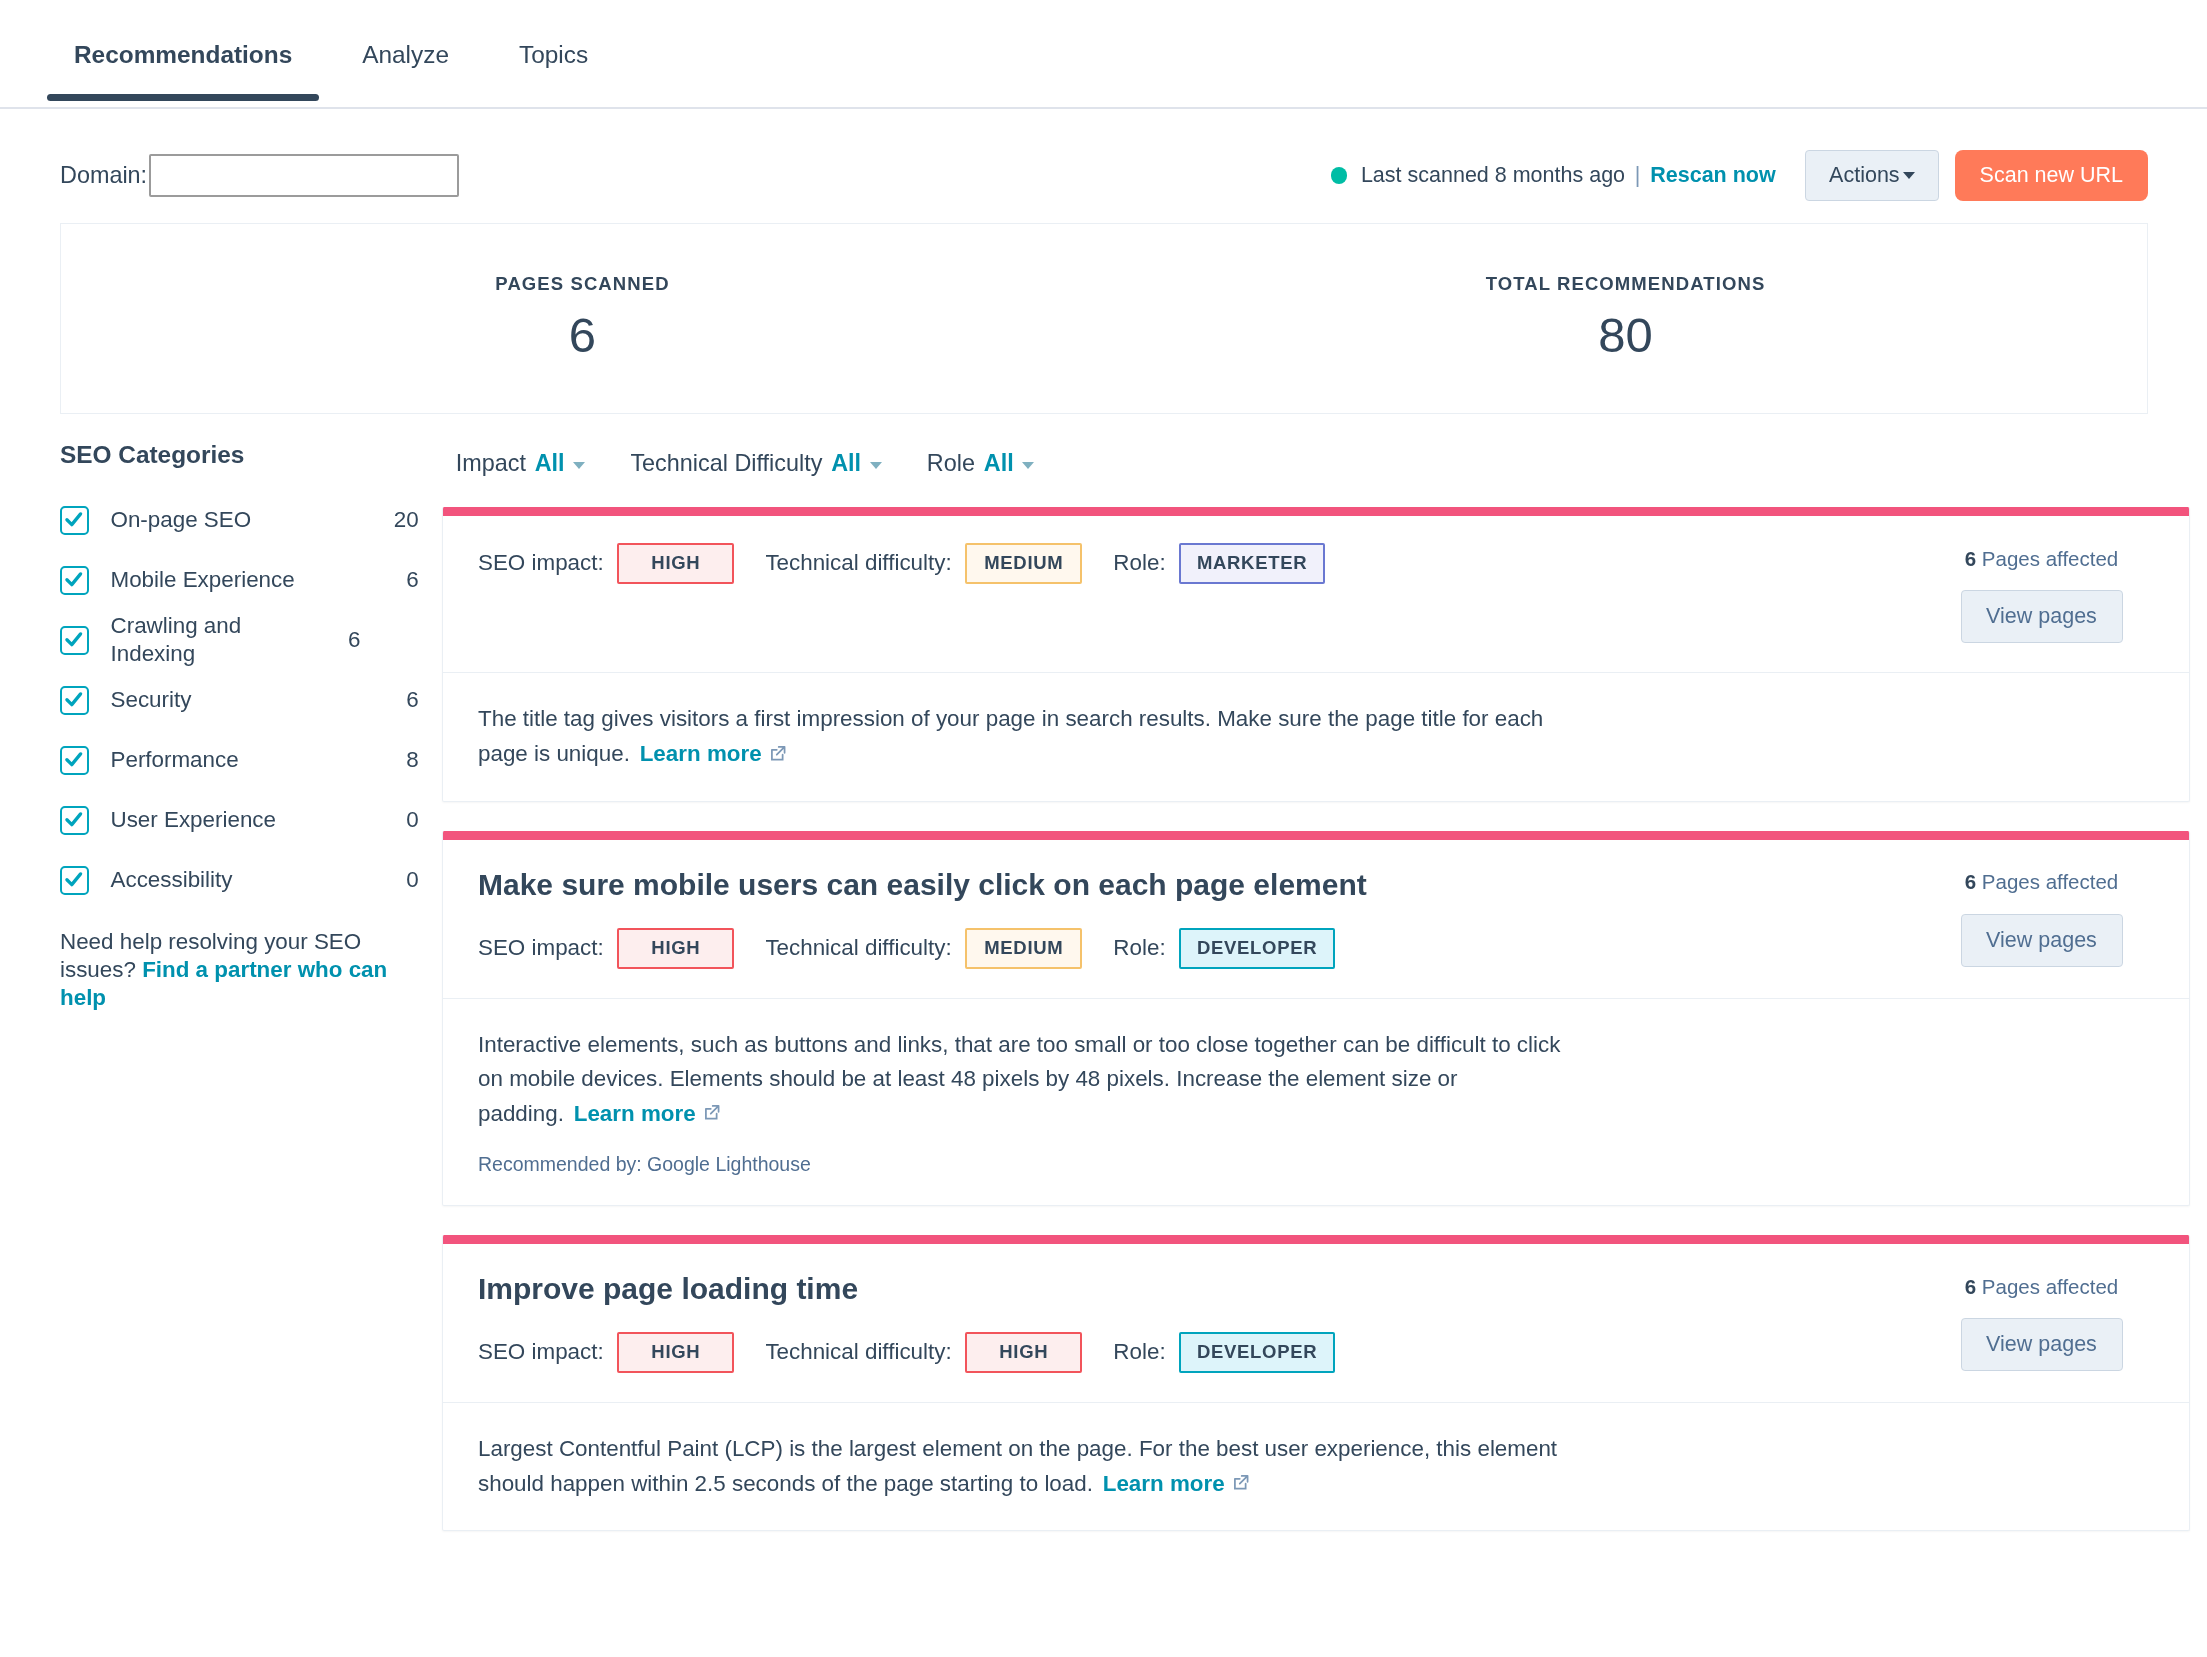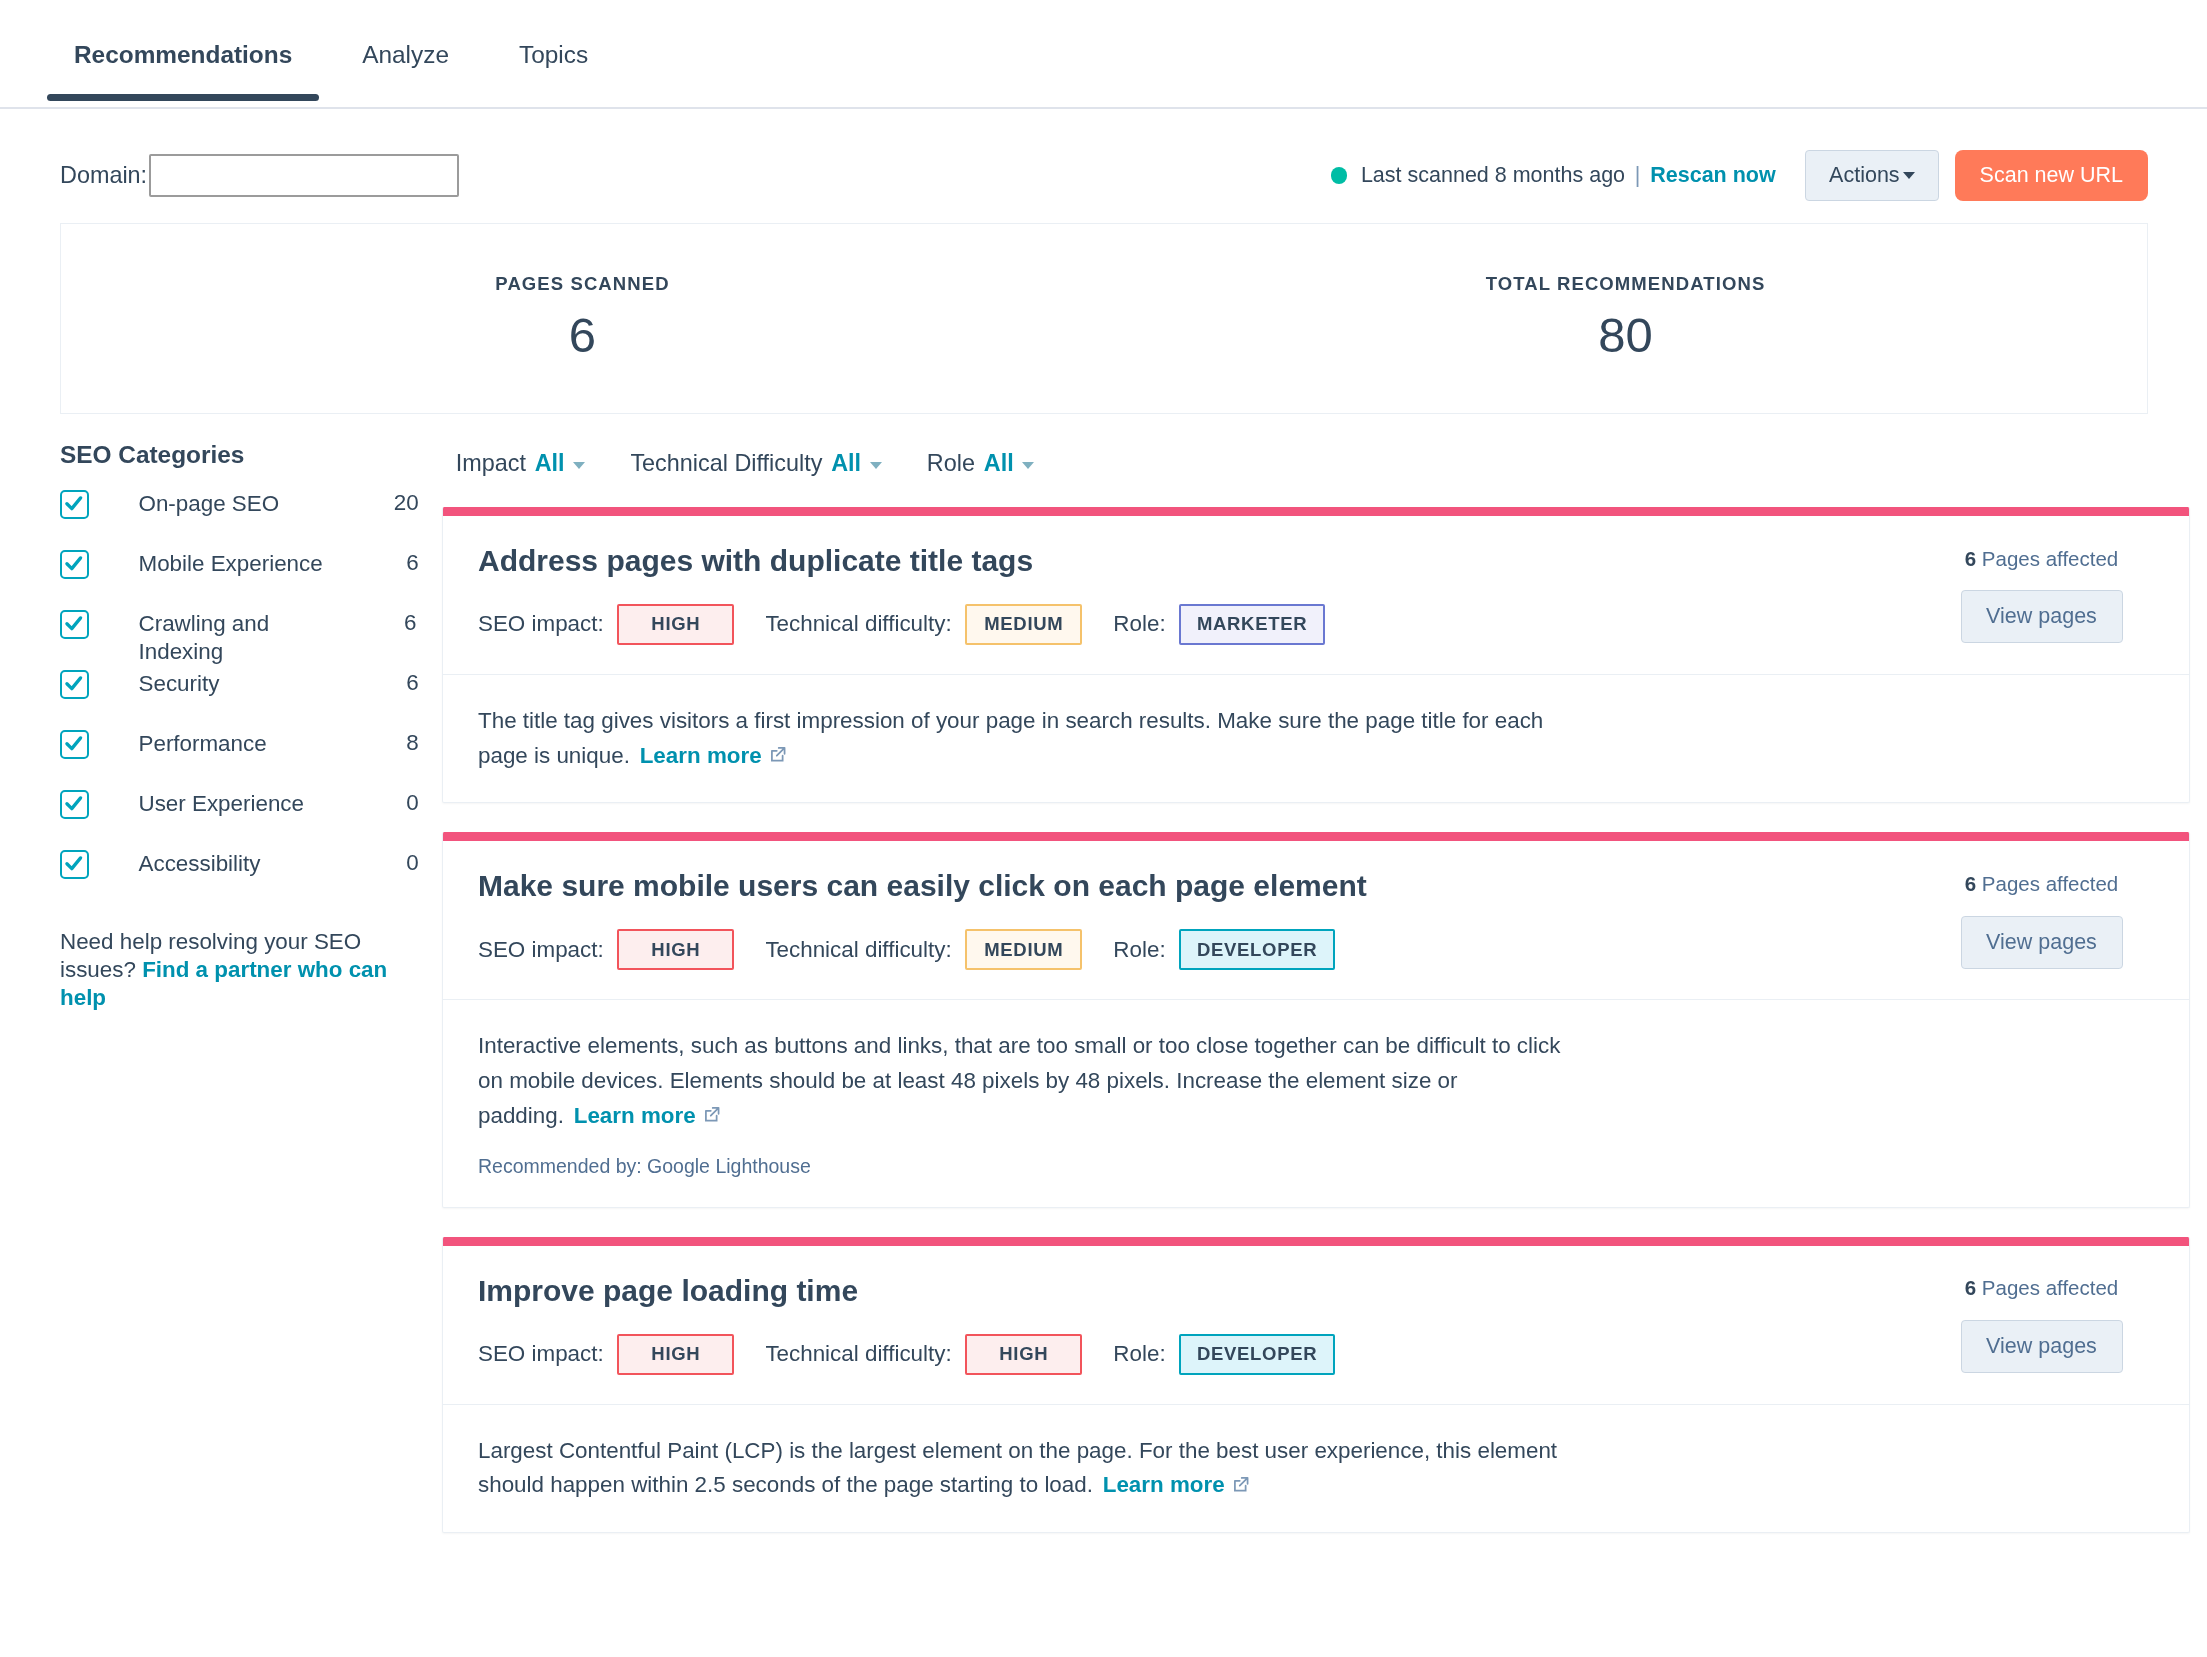--- a/index.html
+++ b/index.html
@@ -200,23 +200,23 @@
     padding-right: 23.4px;
   }
   .sidebar-title {
     font-size: 24.4px;
     font-weight: bold;
     color: #33475b;
     margin-bottom: 21.5px;
   }
   .cat-item {
     display: flex;
+    align-items: center;
     min-height: 60px;
     cursor: pointer;
-    gap: 28px;
   }
   .checkbox {
     width: 29px; height: 29px;
     border: 2.9px solid #00a4bd;
     border-radius: 4.9px;
     flex: none;
     position: relative;
     background: #fff;
   }
   .checkbox svg { position: absolute; left: 2px; top: 2px; }
@@ -527,21 +527,20 @@
           <span class="filter-label">Role</span>
           <span class="filter-value">All</span>
           <span class="caret-sm"></span>
         </div>
       </div>
 
       <div class="rec-card">
         <div class="rec-accent"></div>
         <div class="rec-head">
           <div class="rec-head-left">
-            <div class="rec-title">Address pages with duplicate title tags</div>
             <div class="rec-meta">
               <span class="meta-label">SEO impact:</span>
               <span class="pill pill-high">HIGH</span>
               <span class="meta-label">Technical difficulty:</span>
               <span class="pill pill-medium">MEDIUM</span>
               <span class="meta-label">Role:</span>
               <span class="pill pill-marketer">MARKETER</span>
             </div>
           </div>
           <div class="rec-head-right">

